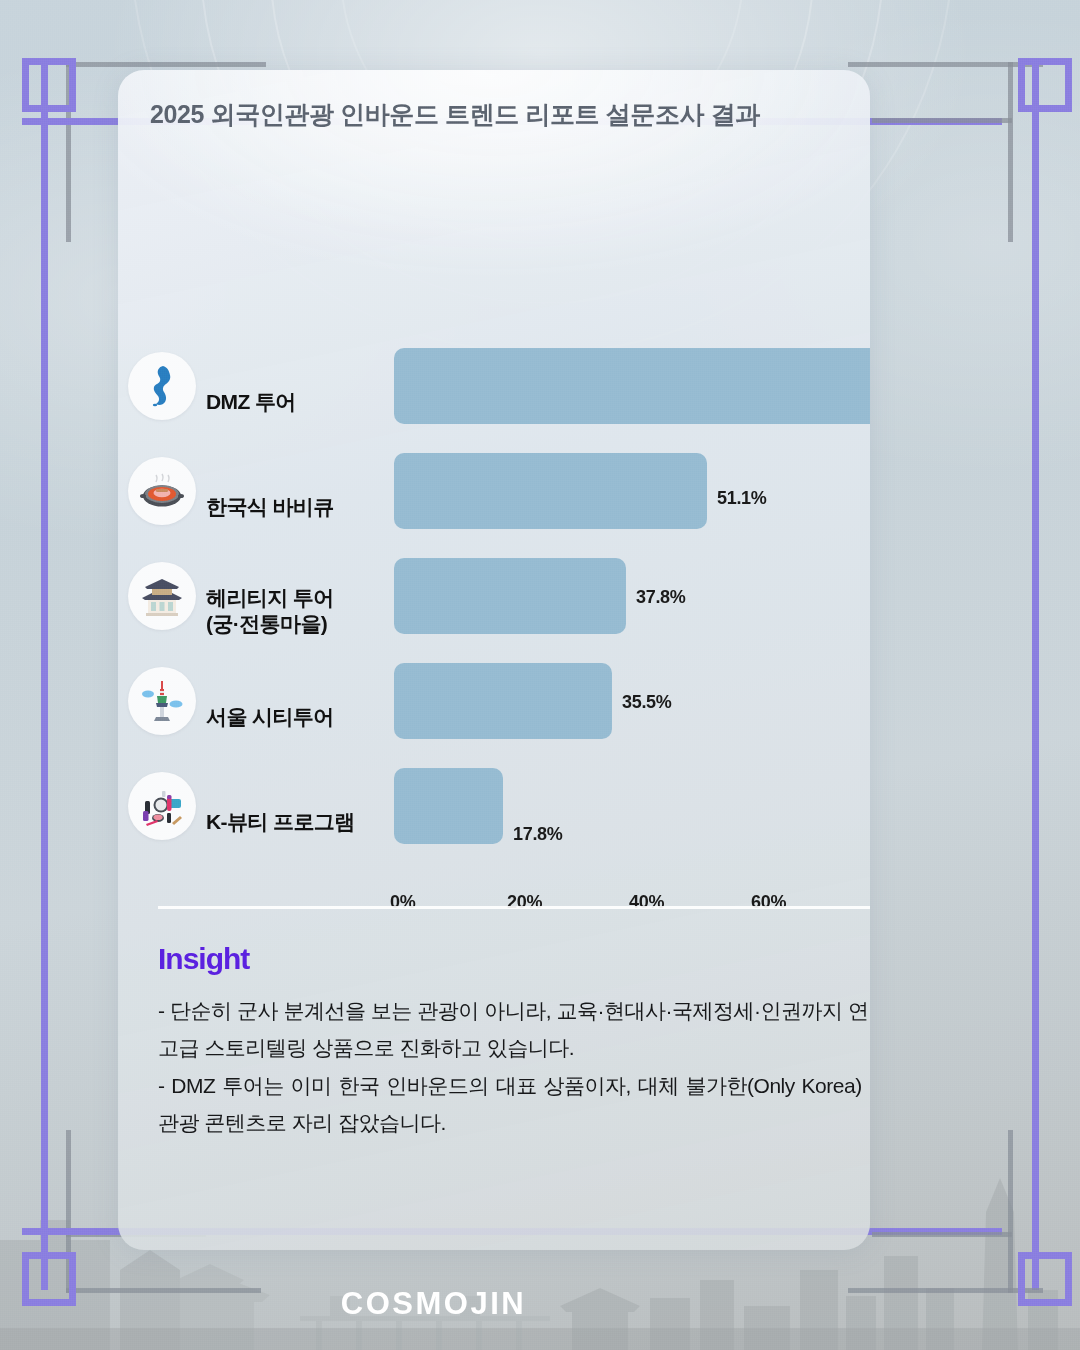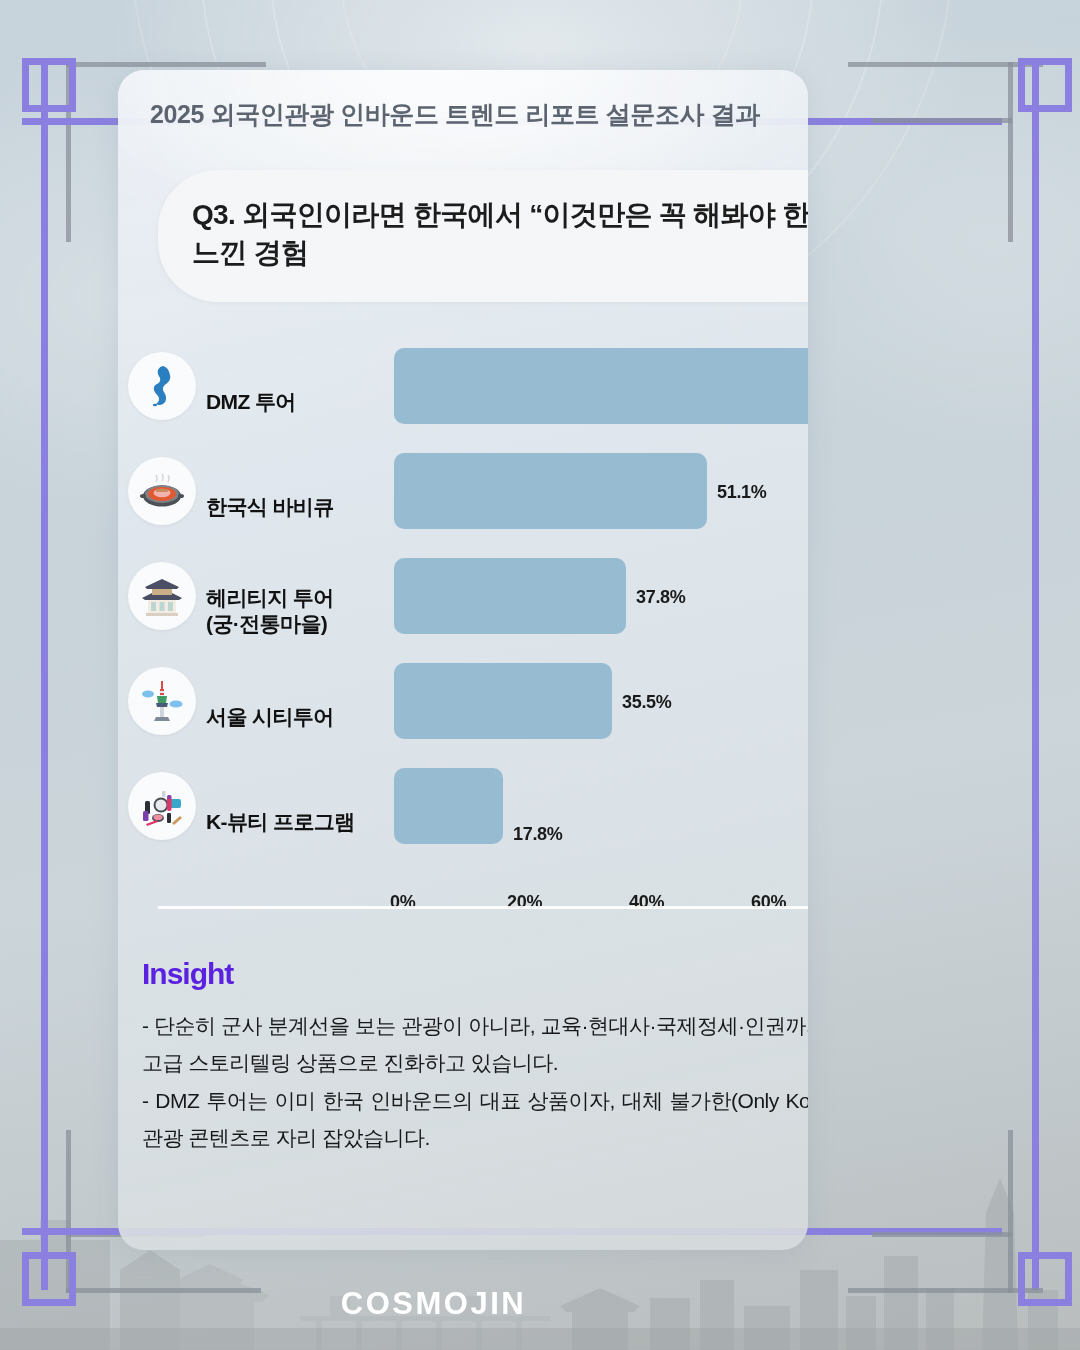--- a/index.html
+++ b/index.html
@@ -38,21 +38,21 @@
   
   #skyline{position:absolute;left:0;bottom:0;width:1080px;height:230px;}
 
   
   .frame-line{position:absolute;background:#8b7fe0;}
   .frame-line.grey{background:#8a9099;opacity:.75;}
   .frame-box{position:absolute;border:7px solid #8b7fe0;}
 
   
   #card{
-    position:absolute;left:118px;top:70px;width:690px;height:1180px;
+    position:absolute;left:118px;top:70px;width:752px;height:1180px;
     border-radius:26px;
     background:
       radial-gradient(ellipse 620px 300px at 50% 0%, rgba(255,255,255,.62), rgba(255,255,255,0) 70%),
       linear-gradient(168deg, rgba(237,241,246,.95) 0%, rgba(225,232,238,.93) 35%, rgba(219,226,230,.93) 70%, rgba(214,219,221,.90) 100%);
     box-shadow:0 2px 26px rgba(120,140,160,.18);
     overflow:hidden;
   }
   #card-sheen{
     position:absolute;left:0;top:0;width:100%;height:330px;
     background:radial-gradient(ellipse 520px 240px at 46% 0%, rgba(255,255,255,.55), rgba(255,255,255,0) 72%);
@@ -99,21 +99,21 @@
   
   #axis{position:absolute;left:276px;top:822px;width:540px;height:26px;}
   .tick{position:absolute;font-size:18px;font-weight:700;color:#1a1a1a;letter-spacing:-.3px;}
 
   
   #divider{
     position:absolute;left:40px;top:836px;width:768px;height:3px;background:#ffffff;opacity:.92;
   }
 
   
-  #insight{position:absolute;left:24px;top:872px;width:772px;margin-top:15px;}
+  #insight{position:absolute;left:40px;top:872px;width:772px;}
   #insight-heading{
     font-size:30px;font-weight:800;color:#5b21e0;letter-spacing:-1px;margin-bottom:16px;
   }
   .insight-line{
     font-size:21px;line-height:1.78;color:#17181a;letter-spacing:-.5px;
     text-align:justify;text-justify:inter-character;
   }
 
   
   #brand{
@@ -195,23 +195,20 @@
 <div class="frame-line grey" style="left:848px;top:1288px;width:195px;height:5px;"></div>
 <div class="frame-line grey" style="left:1008px;top:1130px;width:5px;height:163px;"></div>
 <div class="frame-line grey" style="left:872px;top:1232px;width:140px;height:5px;"></div>
 <div class="frame-box" style="left:1018px;top:1252px;width:40px;height:40px;"></div>
 
 <div id="card">
   <div id="card-sheen"></div>
 
   <div id="report-title">2025 외국인관광 인바운드 트렌드 리포트 설문조사 결과</div>
 
-  <div id="question-pill">
-    <div id="question-text">Q3. 외국인이라면 한국에서 “이것만은 꼭 해봐야 한다”고 느낀 경험</div>
-  </div>
 
   <div id="chart">
 
     <div class="icon-circle" style="top:12px;">
       <svg width="46" height="46" viewBox="0 0 46 46">
         <path d="M24 3 C20 4 18 7 19 11 C20 14 22 15 21 18 C20 21 16 21 15 24 C14 28 17 30 19 33 C21 36 20 39 17 41 C20 43 24 42 26 39 C28 36 27 32 25 29 C23 26 24 23 27 21 C30 19 32 16 31 12 C30 7 28 4 24 3 Z" fill="#2a7fc1"></path>
         <ellipse cx="16" cy="42" rx="2.2" ry="1.3" fill="#2a7fc1"></ellipse>
       </svg>
     </div>
     <div class="row-label" style="top:30px;">DMZ 투어</div>
@@ -225,21 +222,21 @@
         <ellipse cx="23" cy="26" rx="14" ry="7" fill="#e15a32"></ellipse>
         <ellipse cx="23" cy="25" rx="8.5" ry="4.2" fill="#f2b3b0"></ellipse>
         <rect x="17" y="21" width="12" height="3" rx="1.2" fill="#c98a5e"></rect>
         <path d="M17 14 q2 -4 0 -7 M23 13 q2 -4 0 -7 M29 14 q2 -4 0 -7" stroke="#c9ccd0" stroke-width="1.4" fill="none" opacity=".8"></path>
         <ellipse cx="4" cy="28" rx="3" ry="2" fill="#4c5057"></ellipse>
         <ellipse cx="42" cy="28" rx="3" ry="2" fill="#4c5057"></ellipse>
       </svg>
     </div>
     <div class="row-label" style="top:135px;">한국식 바비큐</div>
     <div class="bar" style="top:113px;height:76px;width:313px;"></div>
-    <div class="bar-value" style="left:599px;top:142px;">51.1%</div>
+    <div class="bar-value" style="left:599px;top:148px;">51.1%</div>
 
     <div class="icon-circle" style="top:222px;">
       <svg width="46" height="46" viewBox="0 0 46 46">
         <path d="M23 6 L40 14 L38 16 L8 16 L6 14 Z" fill="#4a4f63"></path>
         <path d="M23 15 L43 25 L40 27 L6 27 L3 25 Z" fill="#4a4f63"></path>
         <rect x="13" y="16" width="20" height="6" fill="#c9ae86"></rect>
         <rect x="9" y="27" width="28" height="13" fill="#f3ece3"></rect>
         <rect x="12" y="29" width="5" height="9" fill="#bcd6d2"></rect>
         <rect x="20.5" y="29" width="5" height="9" fill="#bcd6d2"></rect>
         <rect x="29" y="29" width="5" height="9" fill="#bcd6d2"></rect>

